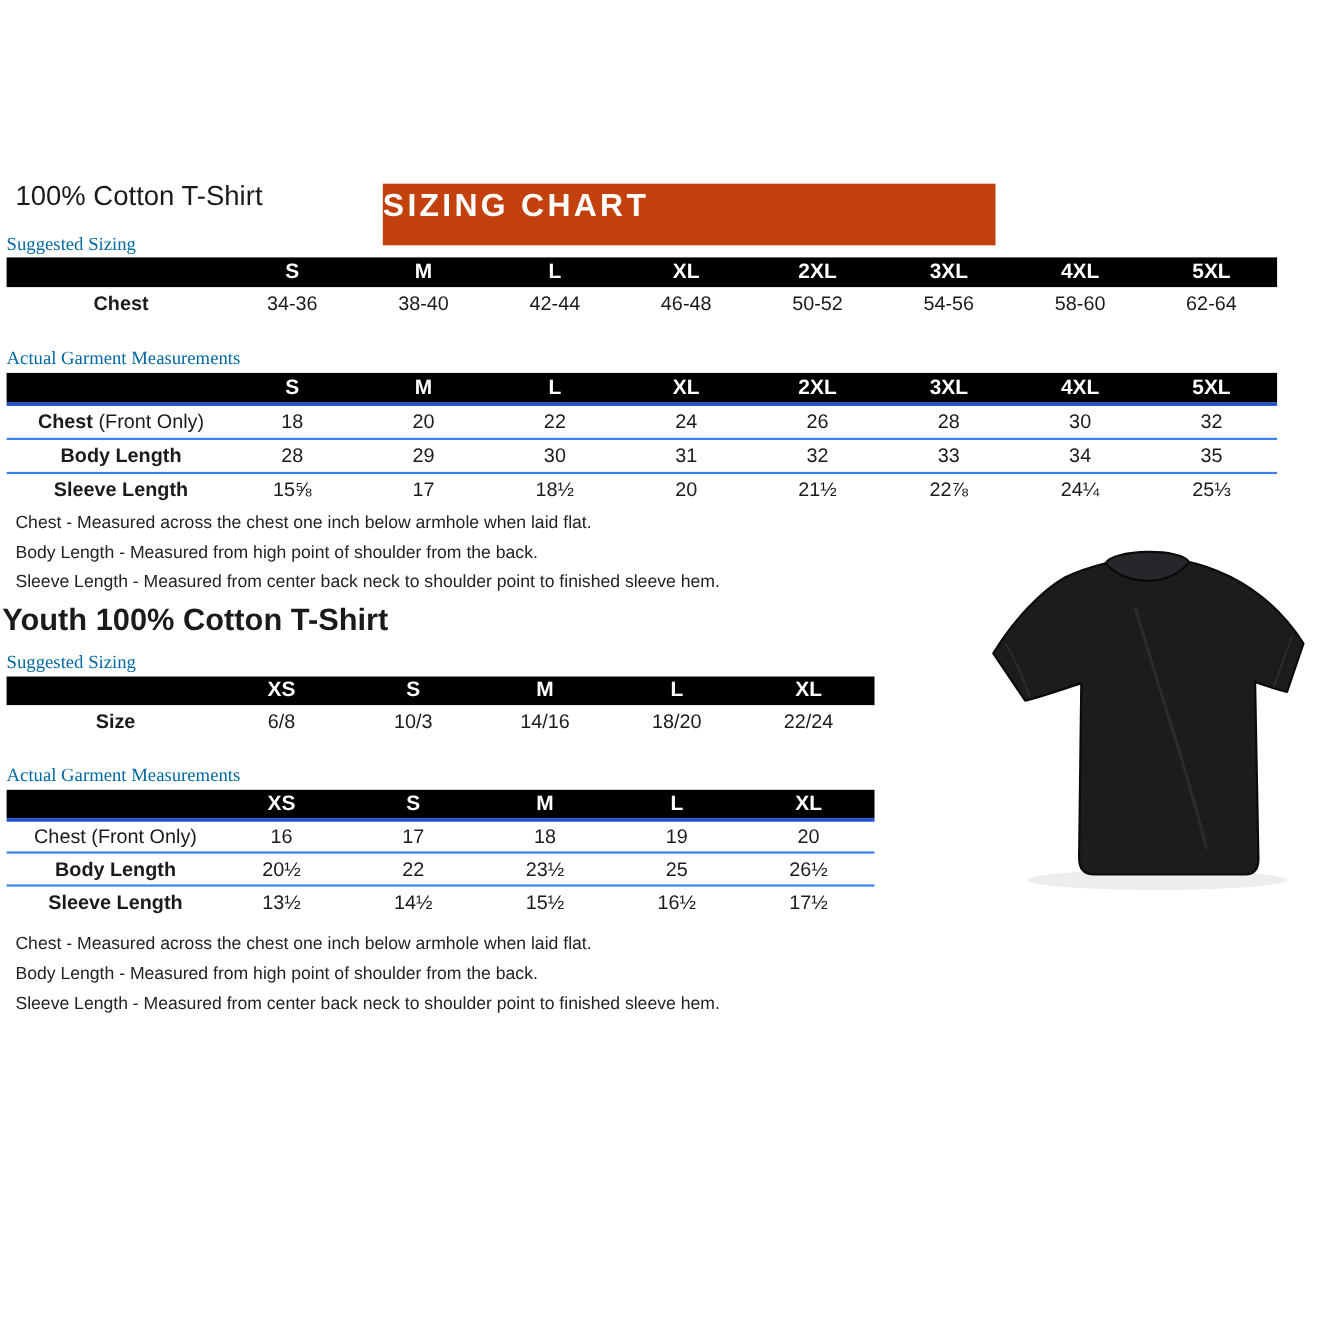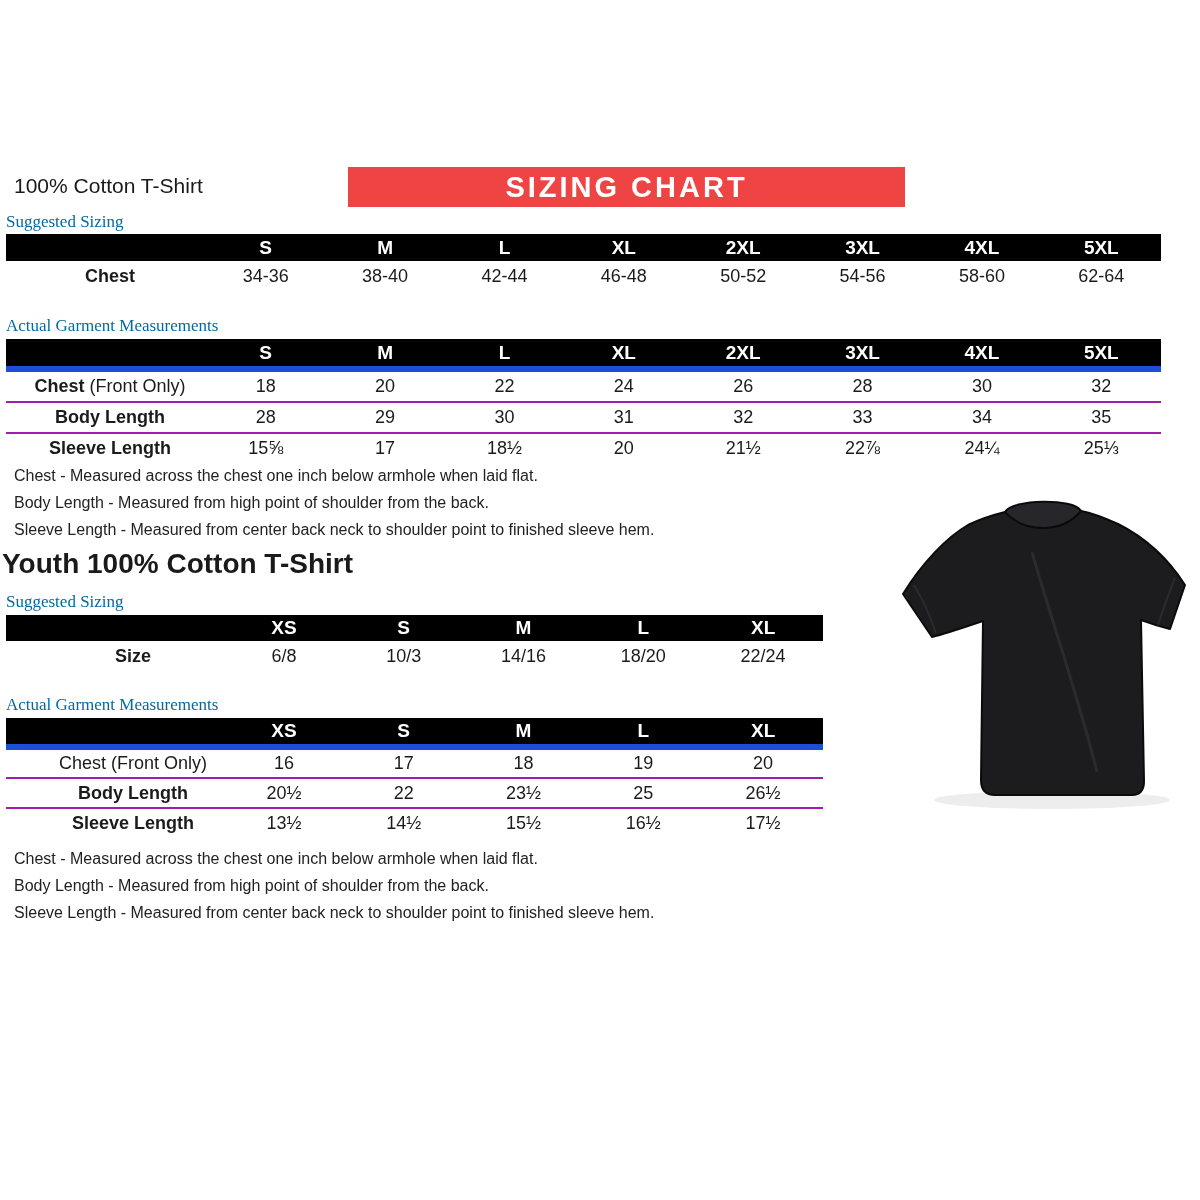--- a/index.html
+++ b/index.html
@@ -1,37 +1,37 @@
 <!DOCTYPE html>
 <html><head>
 <meta charset="utf-8">
 <style>
   html,body{margin:0;padding:0;background:#fff;}
   #canvas{
     position:relative;width:1200px;height:1200px;background:#ffffff;
     font-family:"Liberation Sans",sans-serif;color:#1a1a1a;overflow:hidden;
   }
   .abs{position:absolute;}
-  .page-title{left:14px;top:164px;font-size:21px;font-weight:400;letter-spacing:0px;margin-top:10px;}
-  .banner{left:348px;top:167px;width:557px;height:40px;background:#ef4444;color:#fff;
-    font-weight:bold;font-size:29px;letter-spacing:3px;text-align:center;line-height:41px;}
+  .page-title{left:14px;top:164px;font-size:25px;font-weight:400;letter-spacing:0px;}
+  .banner{left:348px;top:167px;width:557px;height:56px;background:#c2410c;color:#fff;
+    font-weight:bold;font-size:29px;letter-spacing:3px;line-height:41px;}
   .sec-label{font-size:17px;color:#0369a1;font-family:Liberation Serif, serif;}
   .sizing-table{left:6px;}
   .trow{display:grid;align-items:center;}
   .cols-adult{grid-template-columns:200px repeat(8,1fr);width:1155px;}
-  .cols-youth{grid-template-columns:190px repeat(5,1fr);width:789px;padding-left:28px;}
+  .cols-youth{grid-template-columns:190px repeat(5,1fr);width:789px;}
   .thead{background:#000;color:#fff;font-weight:bold;font-size:19px;}
   .thead .cell{text-align:center;}
   .tbody{font-size:18px;color:#1b1b1b;}
   .cell{text-align:center;white-space:nowrap;}
   .rowlabel{text-align:center;padding-left:8px;font-weight:bold;font-size:18px;}
   .rowlabel .suffix{font-weight:400;}
   .rowlabel.normal{font-weight:400;}
-  .sep{border-top:2px solid #a21caf;}
-  .underbar{border-top:6px solid #1d4ed8;}
+  .sep{border-top:2px solid #3b82f6;}
+  .underbar{border-top:3px solid #1d4ed8;}
   .notes{left:14px;font-size:16px;line-height:27px;color:#222;}
   .youth-title{left:2px;top:548px;font-size:28px;font-weight:bold;}
   .tshirt{left:892px;top:482px;}
 </style>
 </head>
 <body>
 
 <div id="canvas">
 
   <div class="abs page-title">100% Cotton T-Shirt</div>

